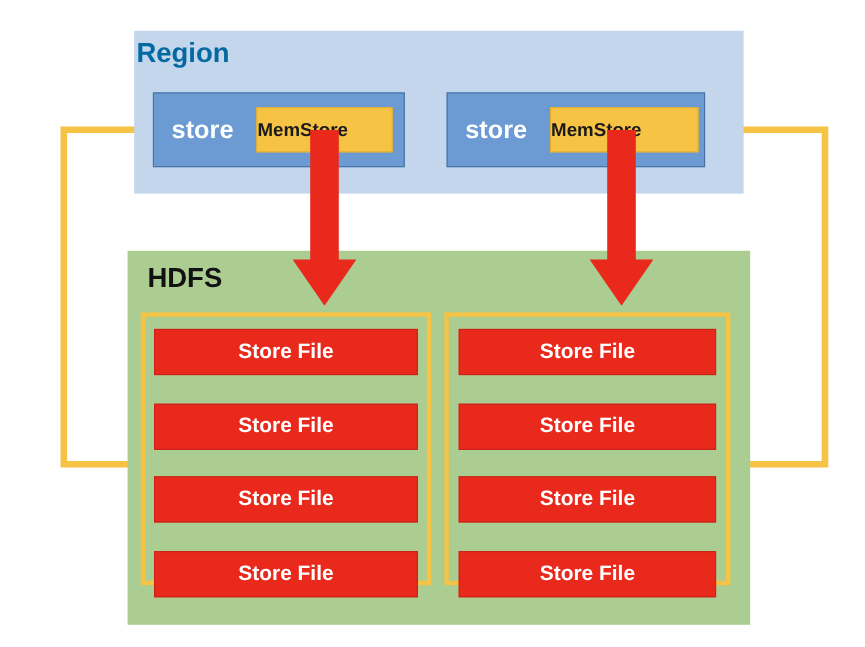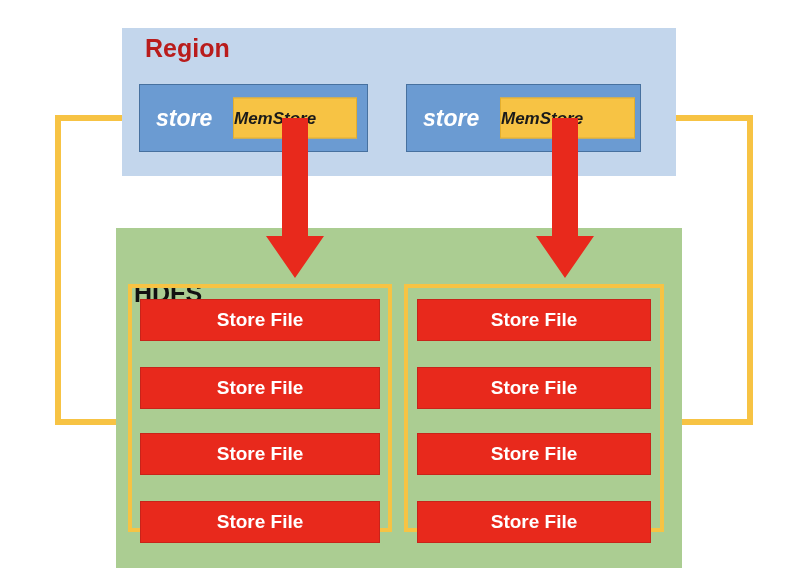--- a/index.html
+++ b/index.html
@@ -22,38 +22,37 @@
   .region-panel {
     position: absolute;
     left: 122px;
     top: 28px;
     width: 554px;
     height: 148px;
     background: #c3d6ec;
   }
   .region-title {
     position: absolute;
-    left: 145px;
+    left: 124px;
     top: 33px;
     font-size: 25px;
     font-weight: bold;
-    color: #b91c1c;
+    color: #0369a1;
     letter-spacing: 0px;
     line-height: 30px;
   }
 
   
   .store-box {
     position: absolute;
     top: 84px;
     height: 68px;
     background: #6b9bd2;
     border: 1px solid #47719f;
     box-sizing: border-box;
-    font-style: italic;
   }
   .store-box.left  { left: 139px; width: 229px; }
   .store-box.right { left: 406px; width: 235px; }
 
   .store-label {
     position: absolute;
     top: 50%;
     transform: translateY(-50%);
     left: 16px;
     font-size: 23px;
@@ -92,21 +91,20 @@
     background: #abcd92;
   }
   .hdfs-title {
     position: absolute;
     left: 134px;
     top: 238px;
     font-size: 25px;
     font-weight: bold;
     color: #111111;
     line-height: 30px;
-    margin-top: 40px;
   }
 
   
   .sf-group {
     position: absolute;
     top: 284px;
     height: 248px;
     border: 4px solid #f7c344;
     box-sizing: border-box;
     background: transparent;

